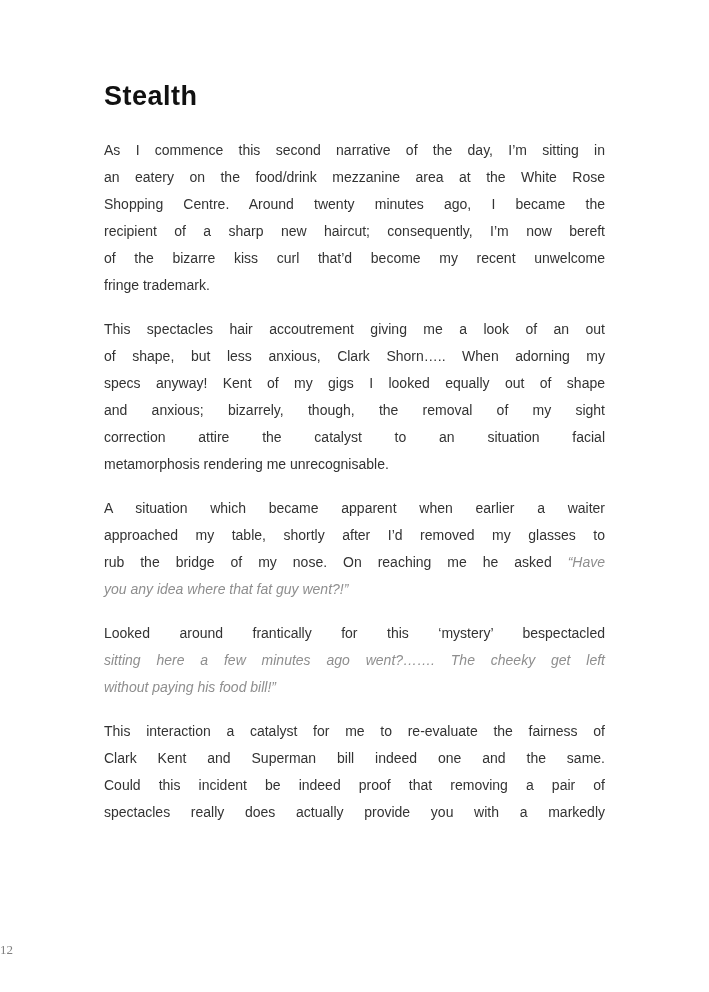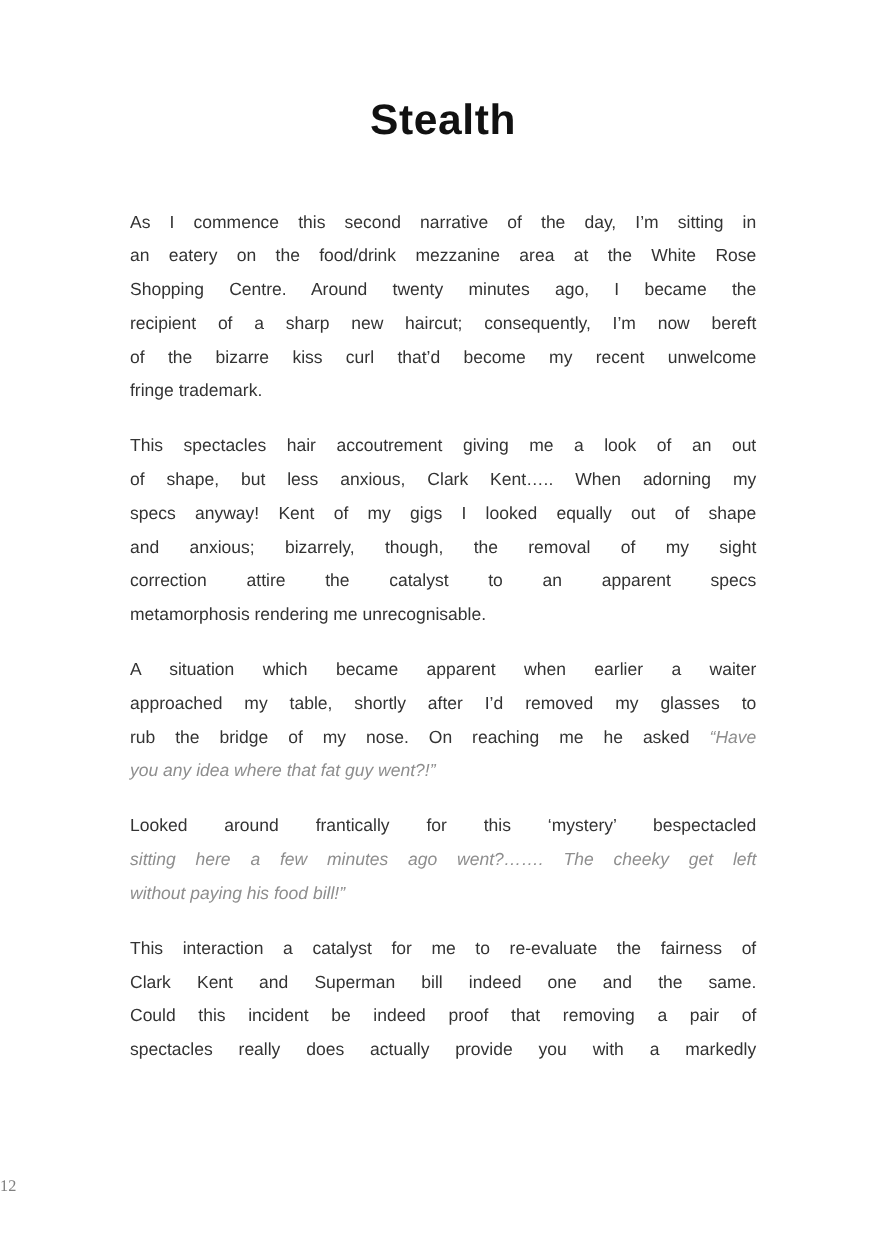--- a/index.html
+++ b/index.html
@@ -15,25 +15,24 @@
   .page {
     position: relative;
     width: 709px;
     height: 992px;
     background: var(--bg);
     padding: 74px 104px 0 104px;
   }
   .title {
     font-family: "Liberation Sans", sans-serif;
     font-weight: bold;
-    font-size: 34px;
+    font-size: 27px;
     line-height: 44px;
-    text-align: center;
     color: var(--title);
-    margin-bottom: 46px;
+    margin-bottom: 19px;
     letter-spacing: 0.5px;
   }
   .para {
     font-family: Liberation Sans, sans-serif;
     font-size: 14px;
     line-height: 27px;
     color: var(--text);
     margin-bottom: 17px;
   }
   .line {
@@ -69,24 +68,24 @@
       <div class="para">
         <div class="line"><span class="normal">As I commence this second narrative of the day, I’m sitting in</span></div>
         <div class="line"><span class="normal">an eatery on the food/drink mezzanine area at the White Rose</span></div>
         <div class="line"><span class="normal">Shopping Centre. Around twenty minutes ago, I became the</span></div>
         <div class="line"><span class="normal">recipient of a sharp new haircut; consequently, I’m now bereft</span></div>
         <div class="line"><span class="normal">of the bizarre kiss curl that’d become my recent unwelcome</span></div>
         <div class="line last"><span class="normal">fringe trademark.</span></div>
       </div>
       <div class="para">
         <div class="line"><span class="normal">This spectacles hair accoutrement giving me a look of an out</span></div>
-        <div class="line"><span class="normal">of shape, but less anxious, Clark Kent….. When adorning my</span></div>
+        <div class="line"><span class="normal">of shape, but less anxious, Clark Shorn….. When adorning my</span></div>
         <div class="line"><span class="normal">specs anyway! Kent of my gigs I looked equally out of shape</span></div>
         <div class="line"><span class="normal">and anxious; bizarrely, though, the removal of my sight</span></div>
-        <div class="line"><span class="normal">correction attire the catalyst to an apparent specs</span></div>
+        <div class="line"><span class="normal">correction attire the catalyst to an situation facial</span></div>
         <div class="line last"><span class="normal">metamorphosis rendering me unrecognisable.</span></div>
       </div>
       <div class="para">
         <div class="line"><span class="normal">A situation which became apparent when earlier a waiter</span></div>
         <div class="line"><span class="normal">approached my table, shortly after I’d removed my glasses to</span></div>
         <div class="line"><span class="normal">rub the bridge of my nose. On reaching me he asked </span><span class="quote">“Have</span></div>
         <div class="line last"><span class="quote">you any idea where that fat guy went?!”</span></div>
       </div>
       <div class="para">
         <div class="line"><span class="normal">Looked around frantically for this ‘mystery’ bespectacled</span></div>

